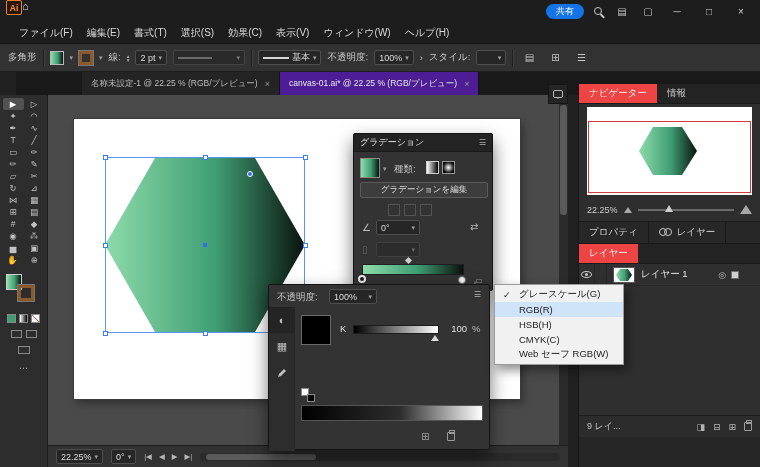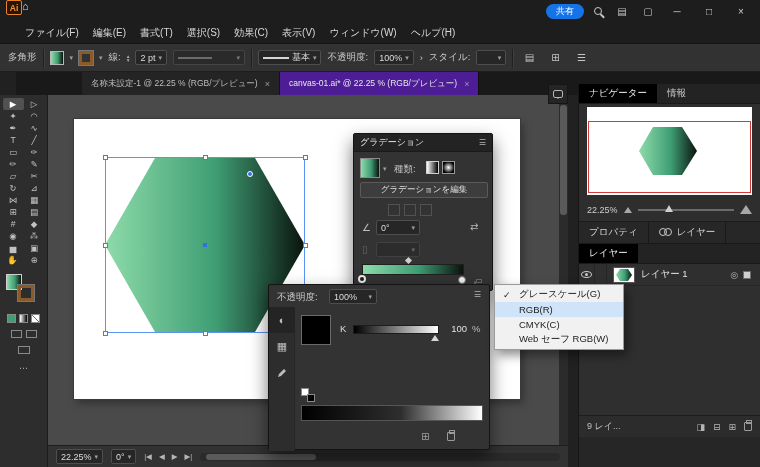--- a/index.html
+++ b/index.html
@@ -16,21 +16,21 @@
   .tb-right{margin-left:auto;display:flex;align-items:center;gap:6px}
   .share-btn{display:flex;align-items:center;background:#1473e6;color:#fff;border-radius:9px;
              height:15px;padding:0 10px;font-size:9px}
   .icon-search{width:8px;height:8px;border:1.5px solid #c8c8c8;border-radius:50%;position:relative;margin:0 4px}
   .icon-search::after{content:"";position:absolute;width:5px;height:1.5px;background:#c8c8c8;
              transform:rotate(45deg);right:-4px;bottom:-2px}
   .tb-icon{width:20px;text-align:center;color:#c6c6c6;font-size:10px}
   .win-btn{width:26px;height:22px;display:flex;align-items:center;justify-content:center;color:#cfcfcf;font-size:10px}
 
   .menubar{position:absolute;left:0;top:22px;width:760px;height:22px;background:#1d1d1d;
-           border-bottom:1px solid #151515;display:flex;align-items:center;padding-left:18px}
+           border-bottom:1px solid #151515;display:flex;align-items:center;padding-left:12px}
   .menu-item{padding:0 7px;height:22px;display:flex;align-items:center;font-size:10px;color:#d8d8d8}
 
   .controlbar{position:absolute;left:0;top:44px;width:760px;height:28px;background:#323232;
               border-bottom:1px solid #1e1e1e;display:flex;align-items:center;gap:6px;padding:0 8px}
   .lbl{font-size:9.5px;color:#c9c9c9;white-space:nowrap}
   .field{display:inline-flex;align-items:center;gap:3px;background:#262626;border:1px solid #4e4e4e;
          border-radius:2px;padding:1px 4px;font-size:9px;color:#dcdcdc;height:15px;white-space:nowrap}
   .dd{font-size:7px;color:#9f9f9f;line-height:1}
   .vdiv{width:1px;height:18px;background:#1f1f1f;box-shadow:1px 0 0 #404040}
   .cb-swatch{width:14px;height:14px;border:1px solid #b9b9b9}
@@ -82,40 +82,40 @@
                border:1px solid #161616;z-index:4;display:flex;align-items:center;justify-content:center}
   .icon-comment{width:10px;height:8px;border:1px solid #b5b5b5;border-radius:2px;position:relative}
   .icon-comment::after{content:"";position:absolute;left:2px;bottom:-4px;border:2px solid transparent;border-top-color:#b5b5b5}
 
   
   .rightpanel{position:absolute;left:578px;top:84px;width:182px;height:383px;background:#2e2e2e;
               border-left:1px solid #161616;z-index:3}
   .rp-tabs{position:absolute;left:0;top:0;width:100%;height:20px;background:#232323;
            border-bottom:1px solid #1a1a1a;display:flex}
   .rp-tab{padding:0 10px;display:flex;align-items:center;gap:5px;font-size:9.5px;color:#c9c9c9}
-  .rp-tab.active{background:#000000;color:#ececec}
+  .rp-tab.active{background:#ef4444;color:#ececec}
   .nav-body{position:absolute;left:0;top:20px;width:100%;height:94px;background:#2e2e2e;padding:3px 8px}
   .nav-white{position:relative;width:100%;height:88px;background:#fff;overflow:hidden}
   .nav-red{position:absolute;left:1px;top:14px;width:163px;height:72px;border:1px solid #d23b3b}
   .nav-zoom{position:absolute;left:0;top:114px;width:100%;height:24px;display:flex;align-items:center;
             gap:6px;padding:0 8px;border-bottom:1px solid #1c1c1c;background:#2e2e2e}
   .mtn{width:0;height:0;border-left:4px solid transparent;border-right:4px solid transparent;border-bottom:6px solid #a8a8a8}
   .mtn.big{border-left-width:6px;border-right-width:6px;border-bottom-width:9px}
   .slider{flex:1;height:2px;background:#6a6a6a;position:relative}
   .sthumb{position:absolute;left:28%;top:-4px;width:0;height:0;border-left:4px solid transparent;
           border-right:4px solid transparent;border-bottom:7px solid #d0d0d0}
   .rp-tabs2{position:absolute;left:0;top:138px;width:100%;height:22px;background:#272727;
             border-bottom:1px solid #191919;display:flex;align-items:stretch}
   .rp2{display:flex;align-items:center;gap:5px;padding:0 10px;font-size:9.5px;color:#d0d0d0;border-right:1px solid #191919}
   .cc i{display:inline-block;width:8px;height:8px;border:1px solid #c8c8c8;border-radius:50%}
   .cc i+i{margin-left:-3px}
   .layers-header{position:absolute;left:0;top:160px;width:100%;height:20px;background:#232323;
                  border-bottom:1px solid #1a1a1a;display:flex}
   .layers-body{position:absolute;left:0;top:180px;width:100%;height:151px;background:#2f2f2f}
-  .layer-row{display:flex;align-items:center;height:22px;border-bottom:1px solid #272727;padding-right:9px}
+  .layer-row{display:flex;align-items:center;height:22px;border-bottom:1px solid #272727;padding-right:21px}
   .eye-col{width:16px;height:100%;display:flex;align-items:center;justify-content:center;border-right:1px solid #262626}
   .icon-eye{width:11px;height:7px;border:1px solid #c8c8c8;border-radius:50%;position:relative}
   .icon-eye::after{content:"";position:absolute;width:3px;height:3px;border-radius:50%;background:#c8c8c8;left:3px;top:1px}
   .spacer-col{width:12px;height:100%;border-right:1px solid #262626}
   .layer-thumb{width:22px;height:16px;background:#fff;margin:0 6px;display:flex;align-items:center;
                justify-content:center;border:1px solid #555}
   .layer-name{flex:1;font-size:9.5px;color:#e2e2e2}
   .layer-target{color:#b9b9b9;font-size:9px;margin-right:5px}
   .layer-sel{width:8px;height:8px;background:#cfcfcf;border:1px solid #6e6e6e}
   .layers-footer{position:absolute;left:0;top:331px;width:100%;height:22px;background:#2c2c2c;
@@ -539,20 +539,23 @@
 
   <div id="colorModeMenu">
     <div class="cm-item">
       <span class="cm-check">✓</span>
       <span>グレースケール(G)</span>
     </div>
     <div class="cm-item hl">
         <span>RGB(R)</span>
       </div>
     <div class="cm-item">
+        <span>HSB(H)</span>
+      </div>
+    <div class="cm-item">
         <span>CMYK(C)</span>
       </div>
     <div class="cm-item">
         <span>Web セーフ RGB(W)</span>
       </div>
   </div>
 
 </div>
 
 </body></html>

